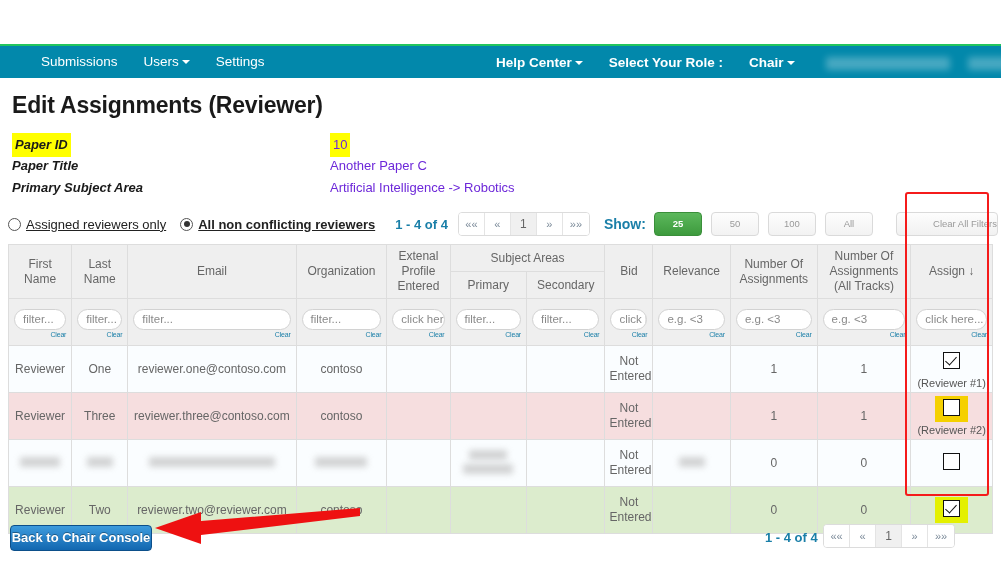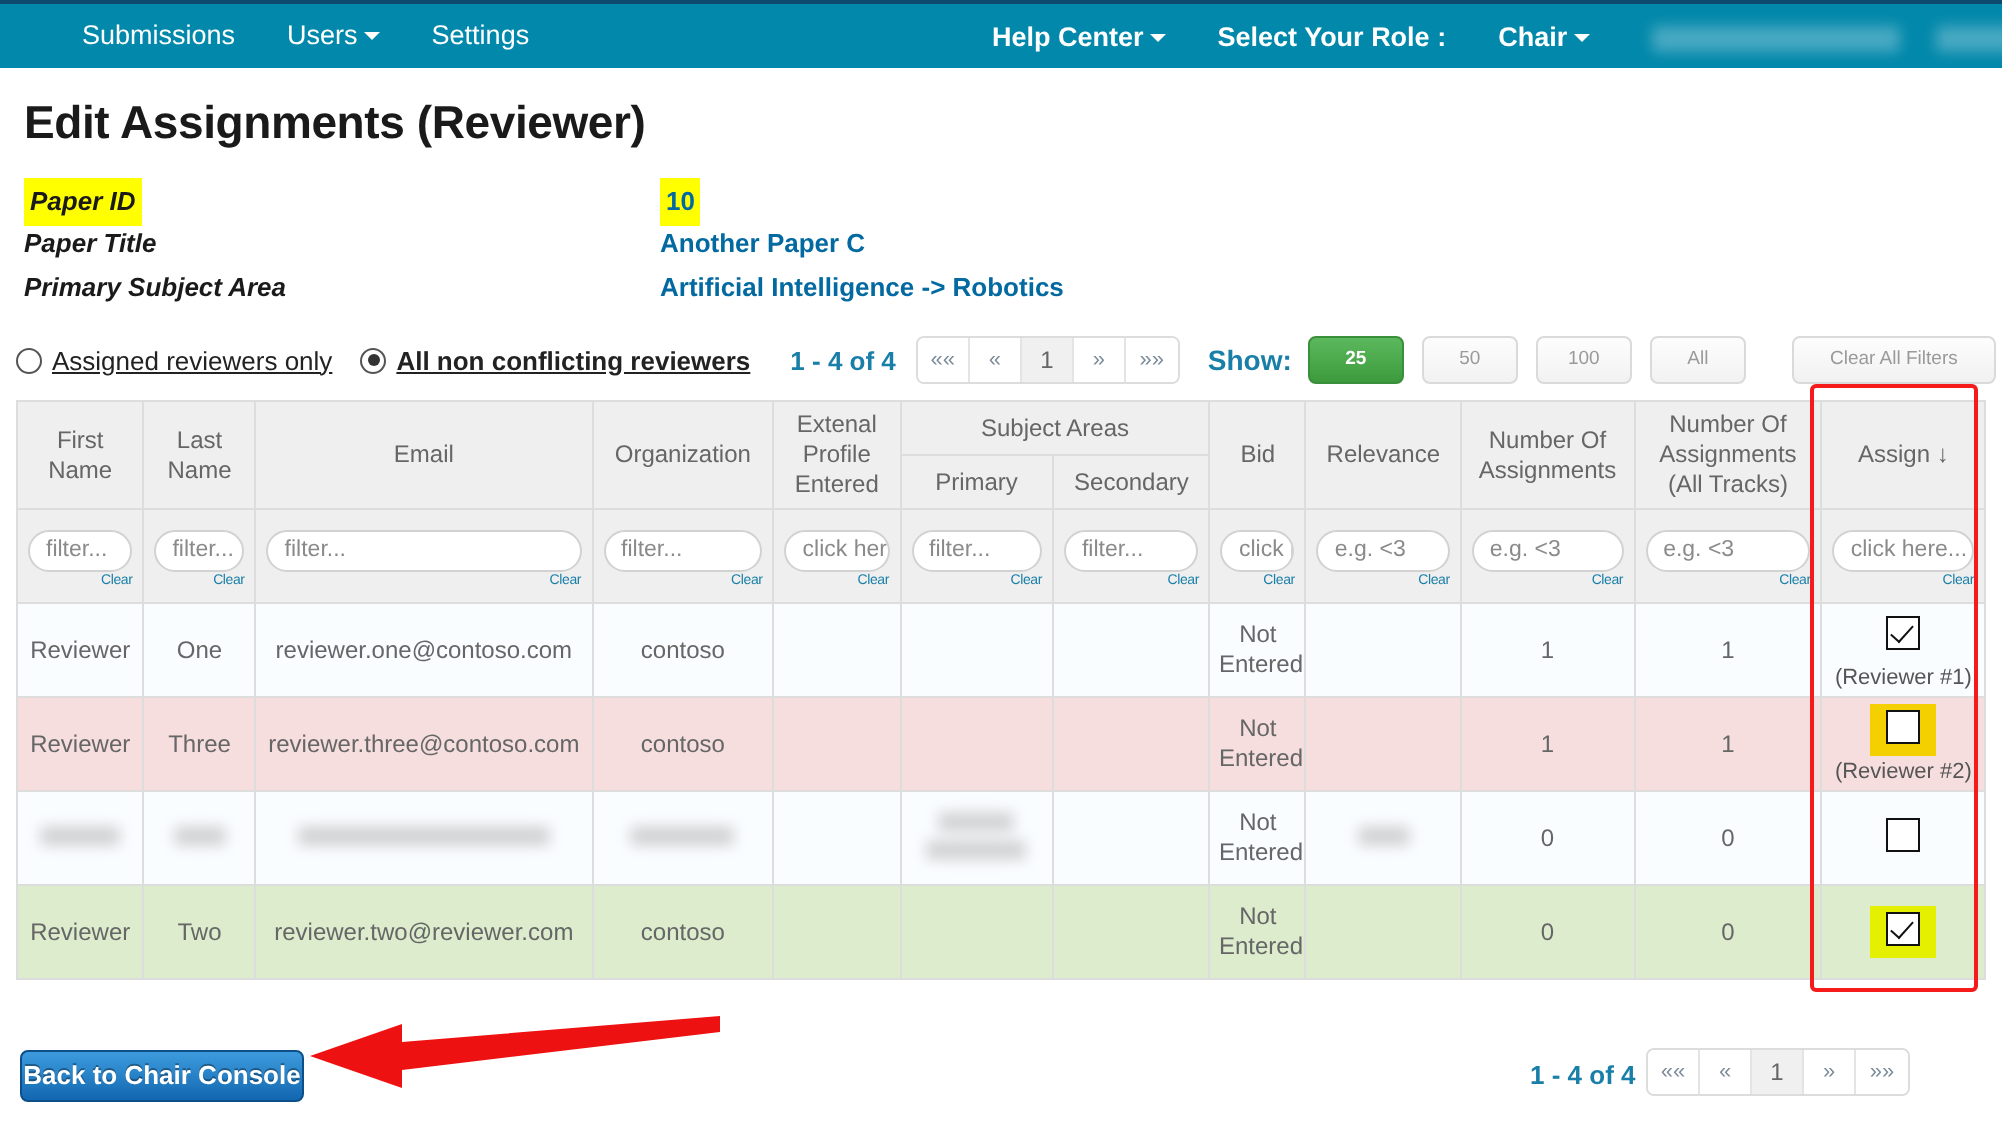--- a/index.html
+++ b/index.html
@@ -11,24 +11,25 @@
     color:#333;
     background:#fff;
     overflow:hidden;
     position:relative;
   }
 
   
   #navbar {
     height:34px;
     background:#0288ab;
-    border-top:2px solid #0c4a6e;
+    border-top:2px solid #22c55e;
     display:flex;
     align-items:center;
     position:relative;
+    margin-top:44px;
   }
   .nav-left { display:flex; align-items:center; margin-left:28px; }
   .nav-right { display:flex; align-items:center; position:absolute; left:483px; top:0; height:34px; }
   .nav-item {
     color:#ffffff;
     font-size:13.5px;
     padding:0 13px;
     line-height:34px;
     white-space:nowrap;
     text-decoration:none;
@@ -60,21 +61,21 @@
     font-weight:bold;
     color:#1a1a1a;
     margin:14px 0 0 12px;
     letter-spacing:-0.2px;
   }
 
   
   #meta { margin:14px 0 0 12px; position:relative; }
   .meta-row { height:22px; line-height:22px; position:relative; font-size:13px; }
   .meta-label { font-weight:bold; color:#1a1a1a; display:inline-block;font-style:italic; }
-  .meta-value { position:absolute; left:318px; top:0; color:#0369a1;font-weight:bold; }
+  .meta-value { position:absolute; left:318px; top:0; color:#6d28d9; }
   .hl-yellow { background:#ffff00; padding:1px 3px; }
 
   
   #controls {
     margin:12px 0 0 8px;
     display:flex;
     align-items:center;
     height:26px;
     position:relative;
   }
@@ -141,21 +142,21 @@
   }
   .showbtn.active {
     color:#ffffff;
     background:linear-gradient(#5cb85c,#3d9a3d);
     border-color:#3a8f3a;
     font-weight:bold;
   }
   #clear-filters {
     width:102px; height:24px;
     line-height:22px;
-    text-align:center;
+    text-align:right;
     font-size:9.5px;
     color:#9a9a9a;
     border:1px solid #dadada;
     border-radius:4px;
     background:linear-gradient(#fdfdfd,#f1f1f1);
     margin-left:14px;
     cursor:pointer;
     user-select:none;
   }
 

